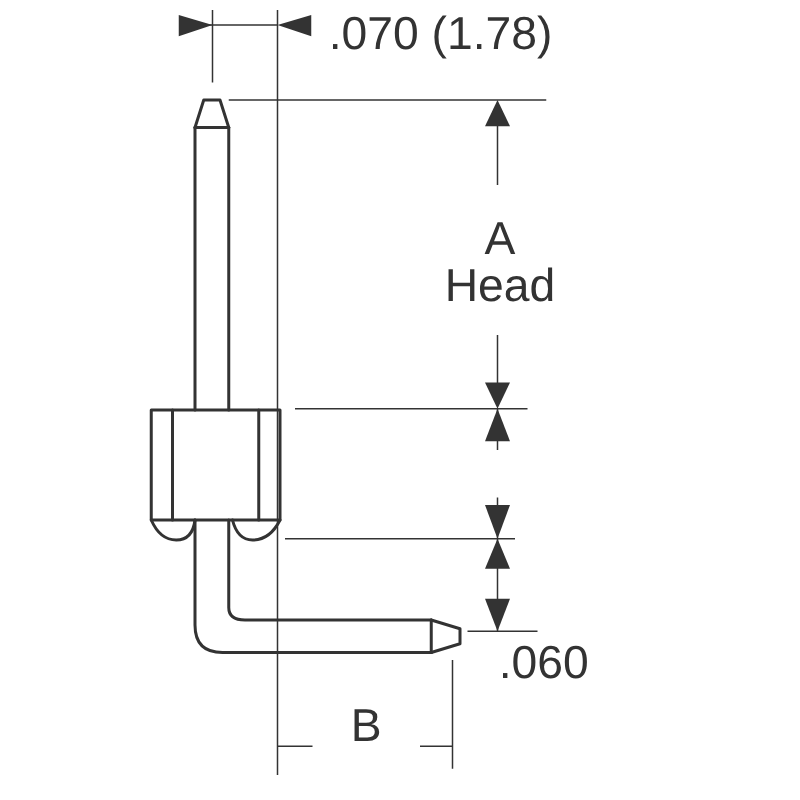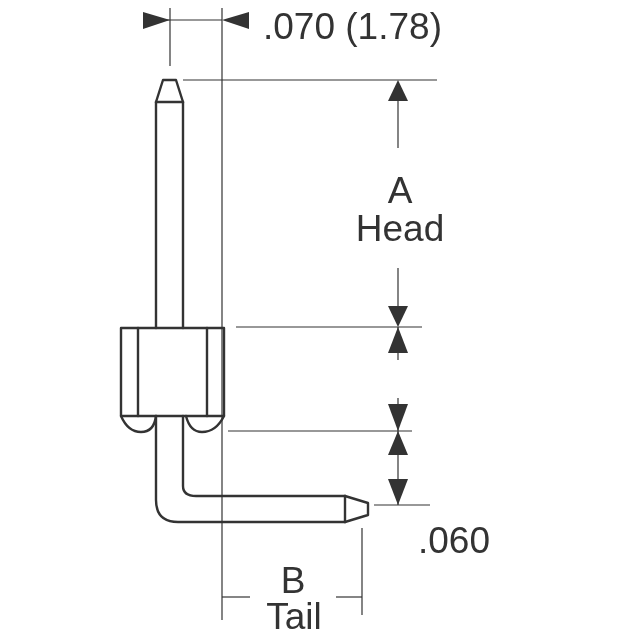--- a/index.html
+++ b/index.html
@@ -82,17 +82,16 @@
       <polygon points="388,479 408,479 398,505"></polygon>
     </g>
   </svg>
 
   <div class="lbl big" style="left:263px; top:8px;">.070 (1.78)</div>
 
   <div class="lbl big ctr" style="left:348px; top:172px; width:104px;">A</div>
   <div class="lbl big ctr" style="left:340px; top:210px; width:120px;">Head</div>
 
 
-  <div class="lbl big ctr" style="left:380px; top:522px; width:110px;text-align:right;">.060</div>
+  <div class="lbl big ctr" style="left:380px; top:511px; width:110px;">.060</div>
 
   <div class="lbl big ctr" style="left:262px; top:562px; width:62px;">B</div>
-  <div class="lbl big ctr" style="left:252px; top:598px; width:84px;">Tail</div>
 </div>
 
 </body></html>

